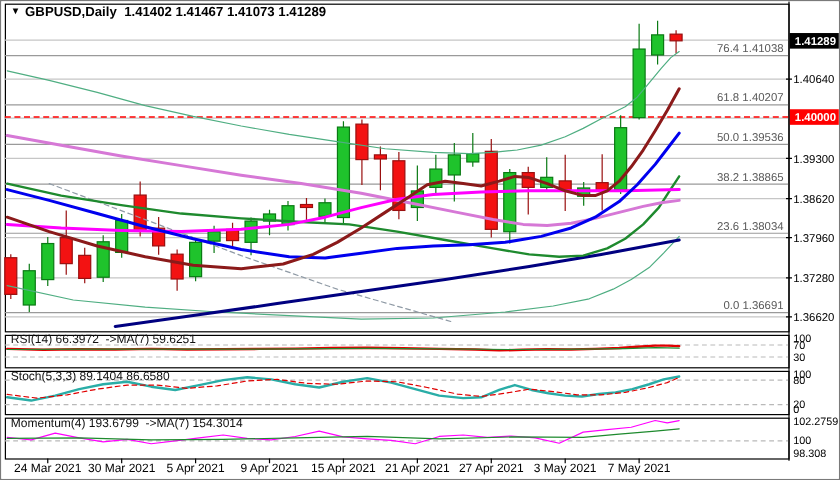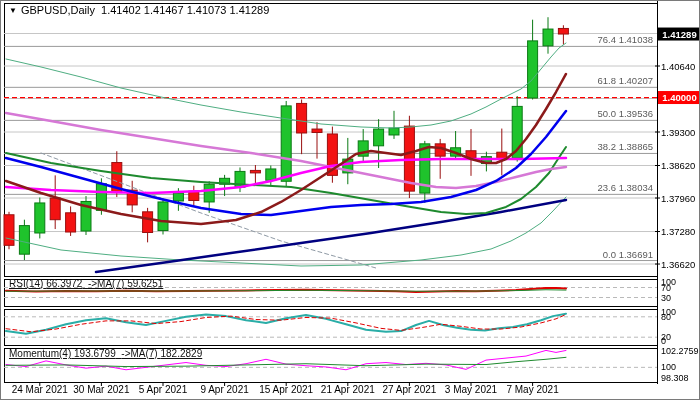--- a/index.html
+++ b/index.html
@@ -1,20 +1,20 @@
 <!DOCTYPE html>
 <html><head>
 <meta charset="utf-8">
 <style>
   html,body{margin:0;padding:0;background:#e8e8e8;font-family:"Liberation Sans",sans-serif;}
   #win{position:relative;width:700px;height:400px;background:#ffffff;border:1px solid #7a7a7a;box-sizing:border-box;overflow:hidden;}
   #chart-svg{position:absolute;left:0;top:0;}
-  .ttl{position:absolute;left:8px;top:3px;font-size:11px;font-weight:normal;color:#000;white-space:nowrap;z-index:5;}
+  .ttl{position:absolute;left:8px;top:3px;font-size:11px;font-weight:bold;color:#000;white-space:nowrap;z-index:5;}
   .ttl .tri{font-size:8px;vertical-align:1px;margin-right:4px;}
-  .plabel{position:absolute;font-size:10px;color:#111;white-space:nowrap;z-index:5;text-decoration:underline;}
+  .plabel{position:absolute;font-size:10px;color:#111;white-space:nowrap;z-index:5;}
 </style>
 </head>
 <body>
 
 <div id="win">
   <svg id="chart-svg" width="700" height="400">
       <rect x="0" y="0" width="700" height="400" fill="#ffffff"></rect>
       <rect x="3.5" y="2.5" width="653" height="273" fill="none" stroke="#000000" stroke-width="1"></rect>
       <line x1="3" y1="32.48768472906434" x2="656" y2="32.48768472906434" stroke="#c6c6c6" stroke-width="1"></line>
       <line x1="3" y1="65" x2="656" y2="65" stroke="#c6c6c6" stroke-width="1"></line>
@@ -181,16 +181,19 @@
       <text x="531.6" y="392" font-size="10" fill="#000" text-anchor="middle" font-family="&quot;Liberation Sans&quot;,sans-serif" font-weight="normal">7 May 2021</text>
     </svg>
 
   <div class="ttl">
     <span class="tri">▼</span><span>GBPUSD,Daily</span>&nbsp;&nbsp;<span>1.41402</span>&nbsp;<span>1.41467</span>&nbsp;<span>1.41073</span>&nbsp;<span>1.41289</span>
   </div>
 
   <div class="plabel" style="left:8px;top:277px">
     <span>RSI(14)</span>&nbsp;<span>66.3972</span>&nbsp;&nbsp;<span>-&gt;MA(7)</span>&nbsp;<span>59.6251</span>
   </div>
+  <div class="plabel" style="left:8px;top:308px">
+    <span>Stoch(5,3,3)</span>&nbsp;<span>89.1404</span>&nbsp;<span>86.6580</span>
+  </div>
   <div class="plabel" style="left:8px;top:347px">
-    <span>Momentum(4)</span>&nbsp;<span>193.6799</span>&nbsp;&nbsp;<span>-&gt;MA(7)</span>&nbsp;<span>182.2829</span>
+    <span>Momentum(4)</span>&nbsp;<span>193.6799</span>&nbsp;&nbsp;<span>-&gt;MA(7)</span>&nbsp;<span>154.3014</span>
   </div>
 </div>
 
 </body></html>

